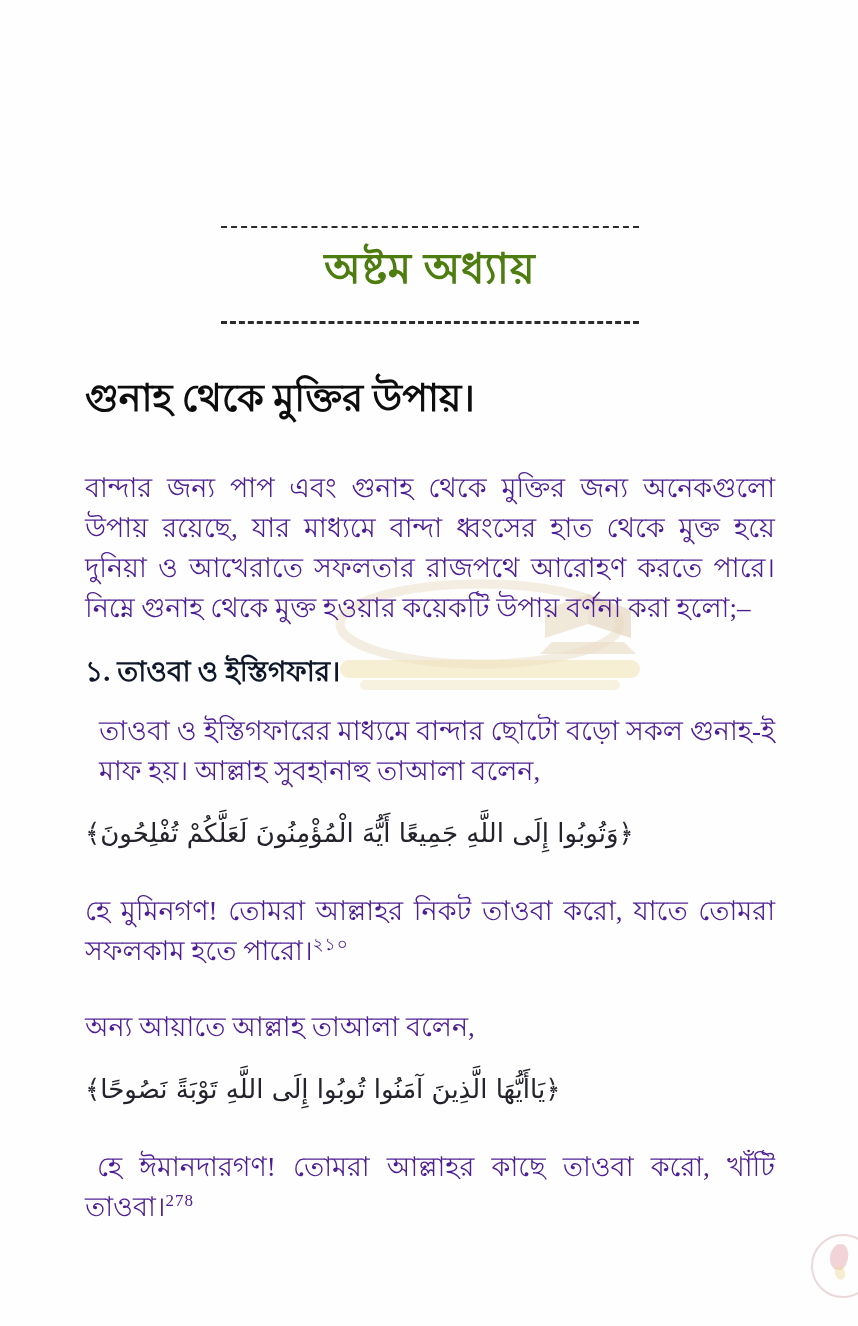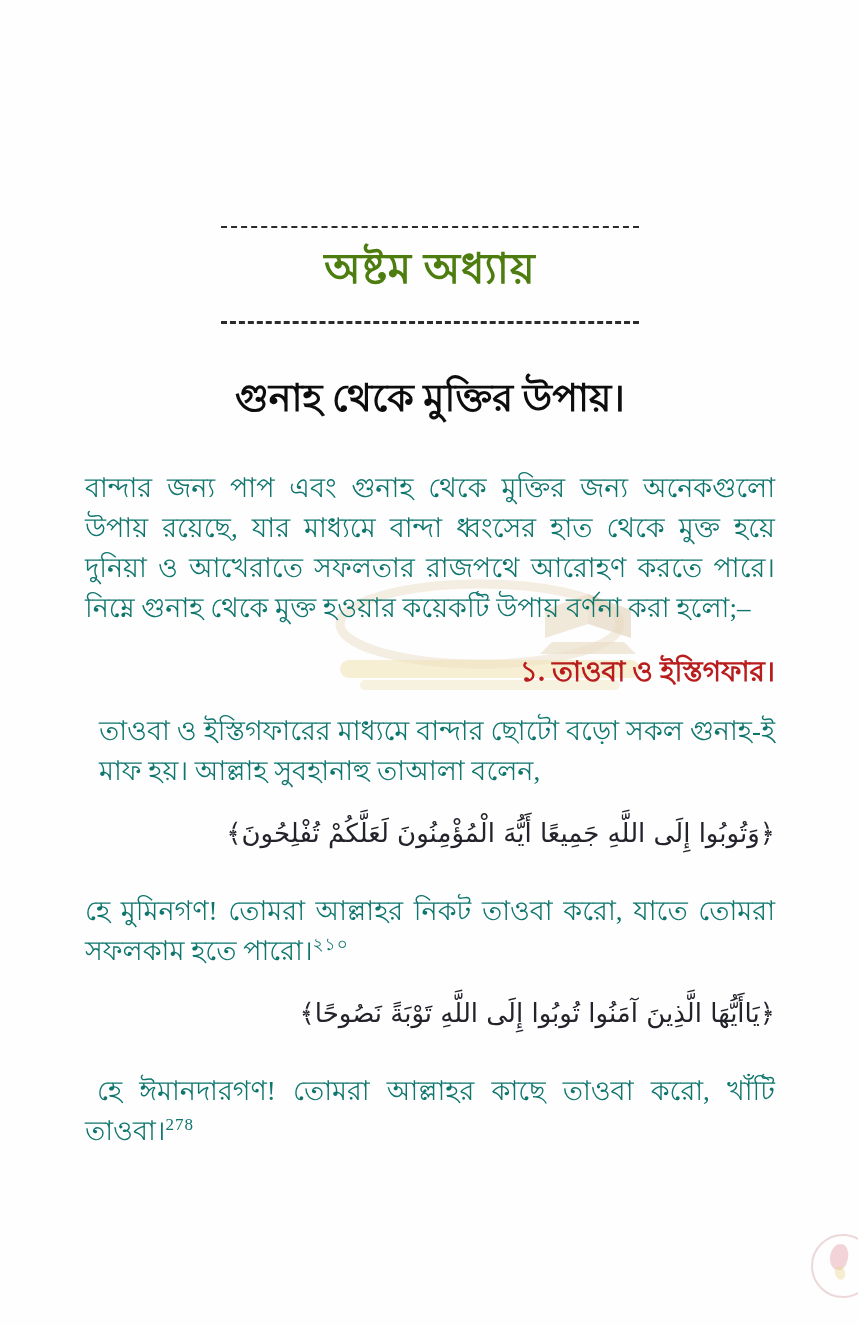--- a/index.html
+++ b/index.html
@@ -28,43 +28,42 @@
   }
   .chapter-box h1{
     margin:0;
     font-size:42px;
     font-weight:700;
     letter-spacing:1px;
     color:#4d7c0f;
   }
   .page-title{
     margin:44px 0 0 0;
-    text-align:center;
+    text-align:left;
     font-size:38px;
     font-weight:700;
     color:#0d0d0d;
   }
   p.body-text{
     margin:36px 0 0 0;
     font-size:27px;
     line-height:40px;
     text-align:justify;
-    color:#0f766e;
+    color:#4c1d95;
   }
   p.tight{margin-top:14px;margin-left:14px;}
   .section-heading{
     margin:22px 0 0 0;
     font-size:28px;
     font-weight:700;
-    color:#b91c1c;
-    text-align:right;
+    color:#0f172a;
   }
   .arabic{
     margin:20px 0 0 0;
-    text-align:right;
+    text-align:left;
     direction:rtl;
     font-family:"DejaVu Sans",sans-serif;
     font-size:26px;
     line-height:44px;
     color:#23232b;
   }
   .trans{
     margin:14px 0 0 0;
     font-family:Liberation Serif, serif;
   }
@@ -145,20 +144,21 @@
     <p class="body-text">বান্দার জন্য পাপ এবং গুনাহ থেকে মুক্তির জন্য অনেকগুলো উপায় রয়েছে, যার মাধ্যমে বান্দা ধ্বংসের হাত থেকে মুক্ত হয়ে দুনিয়া ও আখেরাতে সফলতার রাজপথে আরোহণ করতে পারে। নিম্নে গুনাহ থেকে মুক্ত হওয়ার কয়েকটি উপায় বর্ণনা করা হলো;–</p>
 
     <h3 class="section-heading">১. তাওবা ও ইস্তিগফার।</h3>
 
     <p class="body-text tight">তাওবা ও ইস্তিগফারের মাধ্যমে বান্দার ছোটো বড়ো সকল গুনাহ-ই মাফ হয়। আল্লাহ সুবহানাহু তাআলা বলেন,</p>
 
     <p class="arabic" dir="rtl">﴿وَتُوبُوا إِلَى اللَّهِ جَمِيعًا أَيُّهَ الْمُؤْمِنُونَ لَعَلَّكُمْ تُفْلِحُونَ﴾</p>
 
     <p class="body-text trans"><span>হে মুমিনগণ! তোমরা আল্লাহর নিকট তাওবা করো, যাতে তোমরা সফলকাম হতে পারো।</span><sup class="fn-ref">২১০</sup></p>
 
+    <p class="body-text connector">অন্য আয়াতে আল্লাহ তাআলা বলেন,</p>
 
     <p class="arabic" dir="rtl">﴿يَاأَيُّهَا الَّذِينَ آمَنُوا تُوبُوا إِلَى اللَّهِ تَوْبَةً نَصُوحًا﴾</p>
 
     <p class="body-text trans trans-indent"><span>হে ঈমানদারগণ! তোমরা আল্লাহর কাছে তাওবা করো, খাঁটি তাওবা।</span><sup class="fn-ref">278</sup></p>
 
 
   </div>
 </div>
 
 </body></html>

